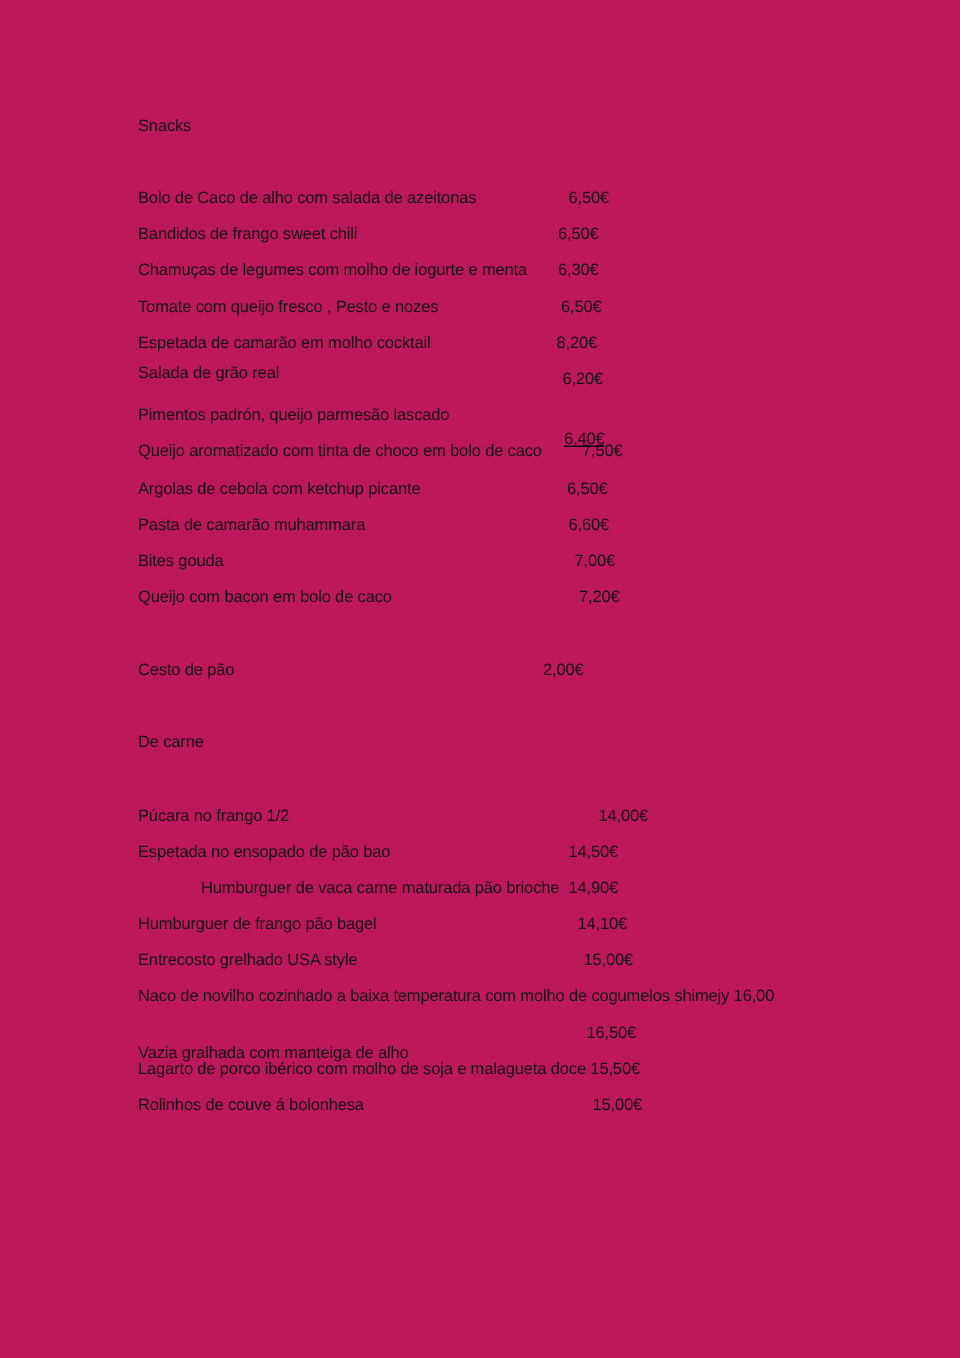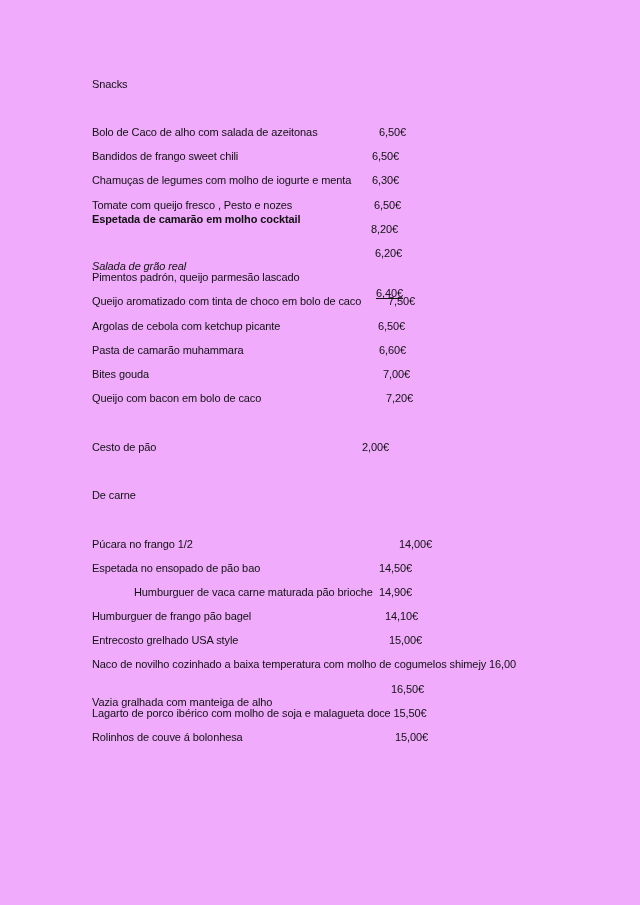--- a/index.html
+++ b/index.html
@@ -12,21 +12,21 @@
       height: 905px;
       position: relative;
       overflow: hidden;
       font-family: "Liberation Sans", "DejaVu Sans", sans-serif;
       color: #111111;
     }
     .page {
       position: absolute;
       left: 0; top: 0;
       width: 640px; height: 905px;
-      background: #f0abfc;
+      background: #be185d;
     }
     .line {
       position: absolute;
       font-size: 11px;
       line-height: 14px;
       white-space: nowrap;
       letter-spacing: -0.1px;
     }
     .name { left: 92px; }
     .price { }
@@ -44,24 +44,24 @@
 
     <div class="line name" style="top:149px;">Bandidos de frango sweet chili</div>
     <div class="line price" style="top:149px; left:372px;">6,50€</div>
 
     <div class="line name" style="top:173px;">Chamuças de legumes com molho de iogurte e menta</div>
     <div class="line price" style="top:173px; left:372px;">6,30€</div>
 
     <div class="line name" style="top:198px;">Tomate com queijo fresco , Pesto e nozes</div>
     <div class="line price" style="top:198px; left:374px;">6,50€</div>
 
-    <div class="line name" style="top:212px;font-weight:bold;">Espetada de camarão em molho cocktail</div>
+    <div class="line name" style="top:222px;">Espetada de camarão em molho cocktail</div>
     <div class="line price" style="top:222px; left:371px;">8,20€</div>
 
-    <div class="line name" style="top:259px;font-style:italic;">Salada de grão real</div>
+    <div class="line name" style="top:242px;">Salada de grão real</div>
     <div class="line price" style="top:246px; left:375px;">6,20€</div>
 
     <div class="line name" style="top:270px;">Pimentos  padrón, queijo parmesão lascado</div>
     <div class="line price" style="top:286px; left:376px;text-decoration:underline;">6,40€</div>
 
     <div class="line name" style="top:294px;">Queijo aromatizado com tinta de choco em bolo de caco</div>
     <div class="line price" style="top:294px; left:388px;">7,50€</div>
 
     <div class="line name" style="top:319px;">Argolas de cebola com ketchup picante</div>
     <div class="line price" style="top:319px; left:378px;">6,50€</div>

